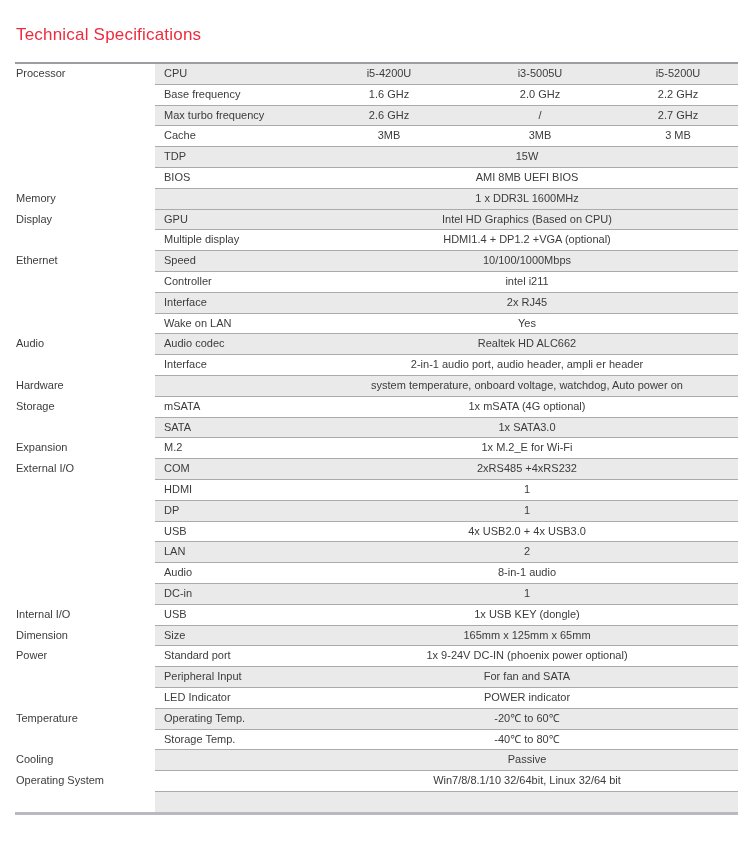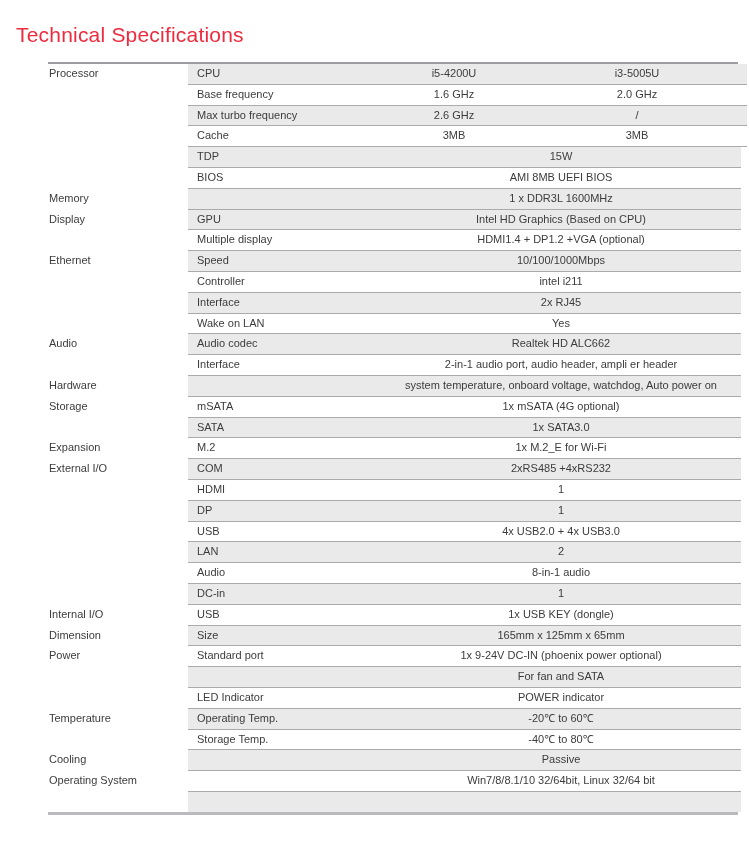--- a/index.html
+++ b/index.html
@@ -1,21 +1,21 @@
 <!DOCTYPE html>
 <html style="--accent: #ee2b3e; --row_shade: #eaeaea; --border_top: #9d9da1; --border_row: #ababab; --border_bottom: #b9b9bf;"><head>
 <meta charset="utf-8">
 <style>
   html,body{margin:0;padding:0;background:#ffffff;}
   body{font-family:"Liberation Sans",sans-serif;color:#3c3c3c;}
   .page{width:749px;height:842px;box-sizing:border-box;padding:22px 11px 0 15px;overflow:hidden;}
-  .title{color:var(--accent,#ee2b3e);font-size:21px;line-height:26px;font-weight:400;margin:0 0 14px 1px;letter-spacing:0.2px;}
-  .spec-table{border-top:2px solid var(--border_top,#9d9da1);border-bottom:3px solid var(--border_bottom,#b9b9bf);margin-left:33px;}
+  .title{color:var(--accent,#ee2b3e);font-size:17px;line-height:26px;font-weight:400;margin:0 0 14px 1px;letter-spacing:0.2px;}
+  .spec-table{border-top:2px solid var(--border_top,#9d9da1);border-bottom:3px solid var(--border_bottom,#b9b9bf);}
   .row{display:grid;grid-template-columns:140px 1fr;}
-  .rest{display:grid;grid-template-columns:155px 152px 150px 1fr;border-bottom:1px solid var(--border_row,#ababab);gap:32px;}
+  .rest{display:grid;grid-template-columns:155px 152px 150px 1fr;border-bottom:1px solid var(--border_row,#ababab);}
   .row:last-child .rest{border-bottom:none;}
   .rest.shaded{background:var(--row_shade,#eaeaea);}
   .cell{height:19.8px;line-height:19.8px;font-size:11px;white-space:nowrap;overflow:hidden;}
   .cat{padding-left:1px;}
   .attr{padding-left:9px;}
   .val{padding-left:6px;text-align:center;}
   .val.span{grid-column:2 / 5;}
 </style>
 </head>
 <body>
@@ -230,20 +230,21 @@
         <div class="row">
           <div class="cell cat">Power</div>
           <div class="rest">
             <div class="cell attr">Standard port</div>
             <div class="cell val span">1x 9-24V DC-IN (phoenix power optional)</div>
           </div>
         </div>
         <div class="row">
           <div class="cell cat"></div>
           <div class="rest shaded">
+            <div class="cell attr">Peripheral Input</div>
             <div class="cell val span">For fan and SATA</div>
           </div>
         </div>
         <div class="row">
           <div class="cell cat"></div>
           <div class="rest">
             <div class="cell attr">LED Indicator</div>
             <div class="cell val span">POWER indicator</div>
           </div>
         </div>

